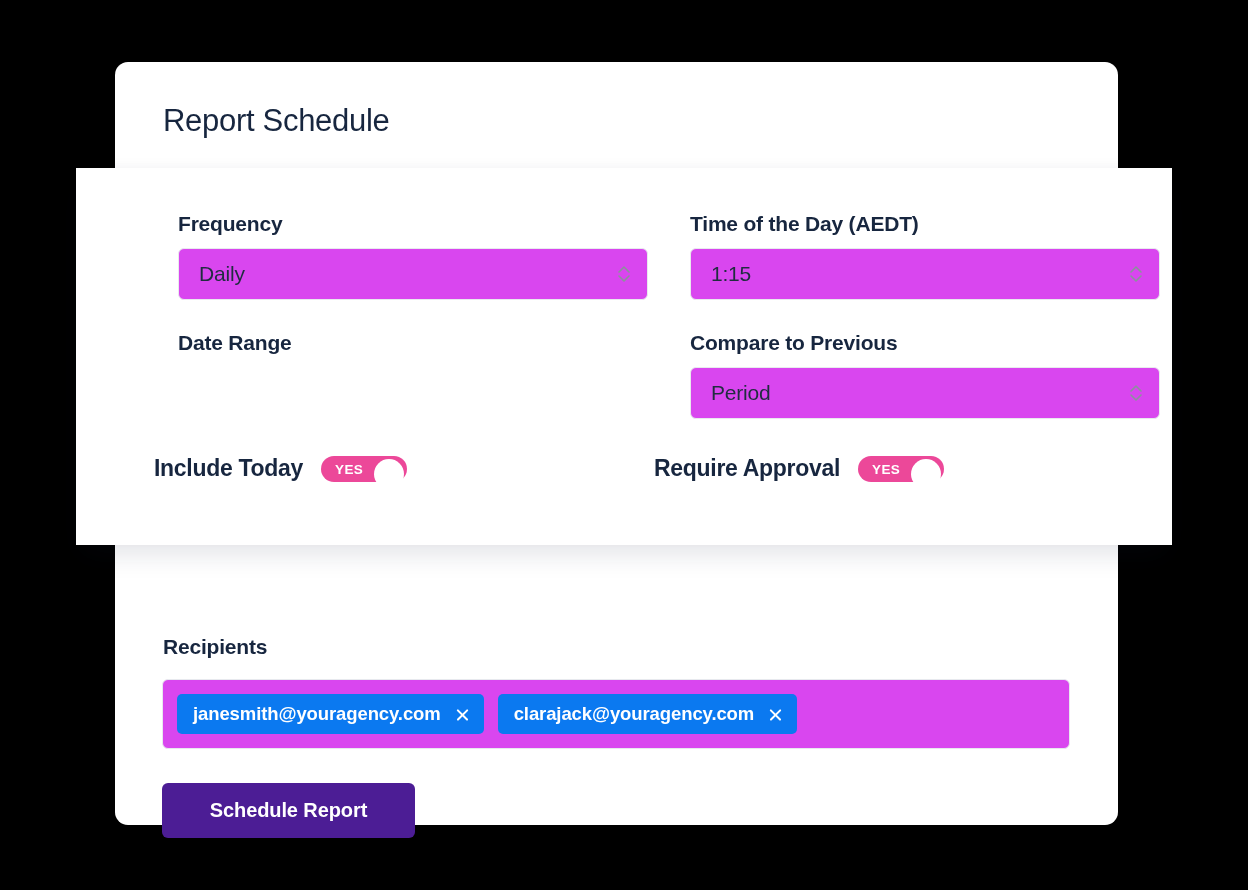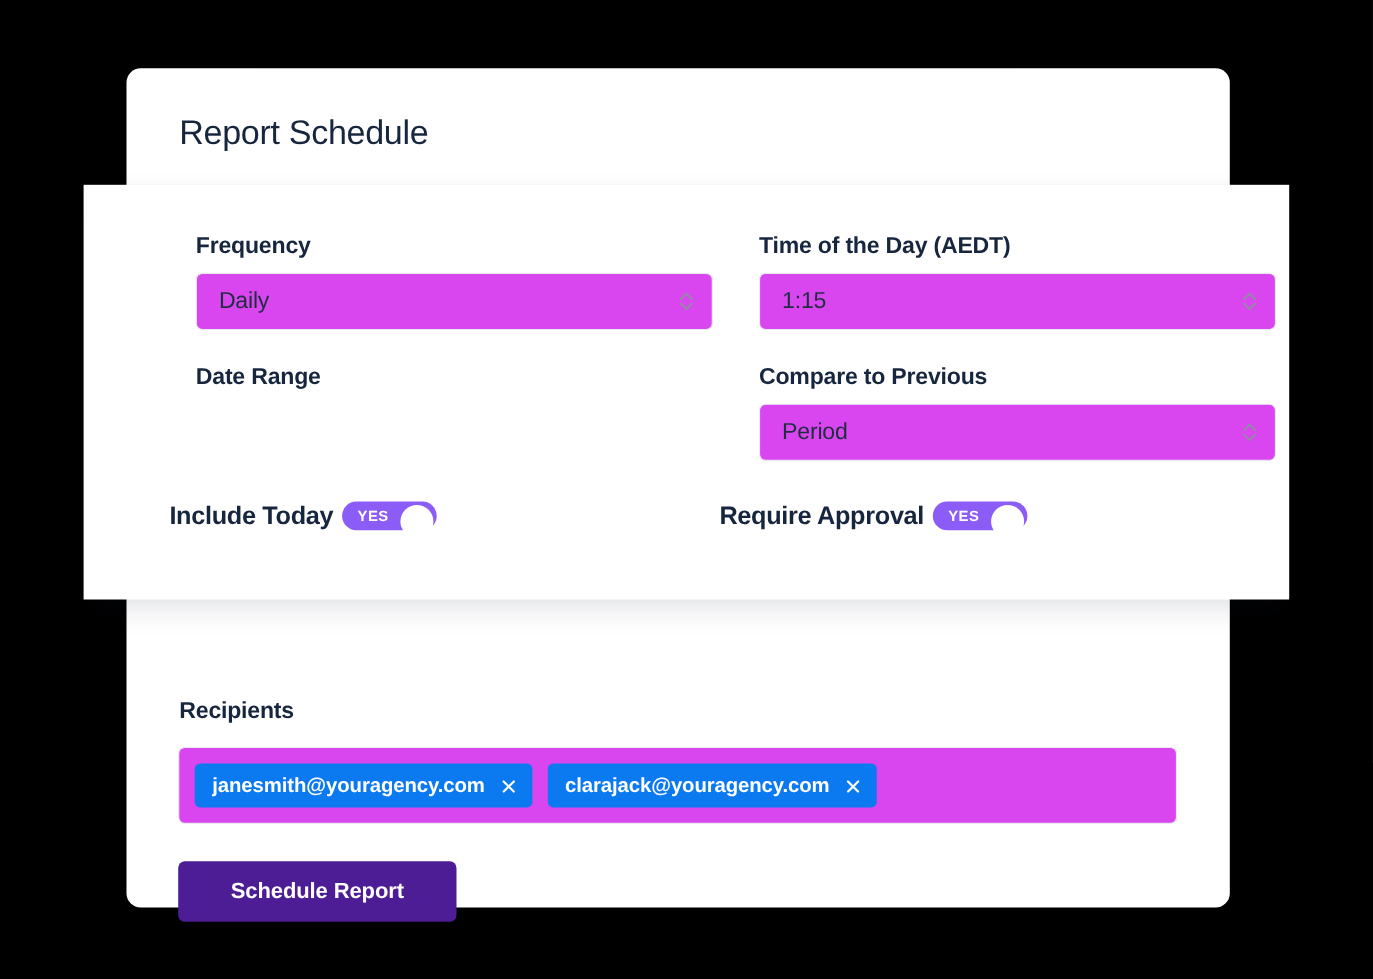--- a/index.html
+++ b/index.html
@@ -232,36 +232,36 @@
   .toggle-row-wrap {
     display: flex;
     gap: 30px;
     margin-top: 36px;
   }
   .toggle-group {
     width: 470px;
     flex: none;
     display: flex;
     align-items: center;
-    gap: 8px;
+    gap: 18px;
   }
 
   .toggle-label {
     font-size: 23px;
     font-weight: bold;
     color: #17263f;
     letter-spacing: -0.3px;
     white-space: nowrap;
   }
 
   .toggle {
     position: relative;
     width: 86px;
     height: 26px;
-    background: #8b5cf6;
+    background: #ec4899;
     border-radius: 18px;
     cursor: pointer;
     flex: none;
     display: flex;
     align-items: center;
   }
   .toggle-text {
     position: absolute;
     left: 14px;
     top: 50%;

